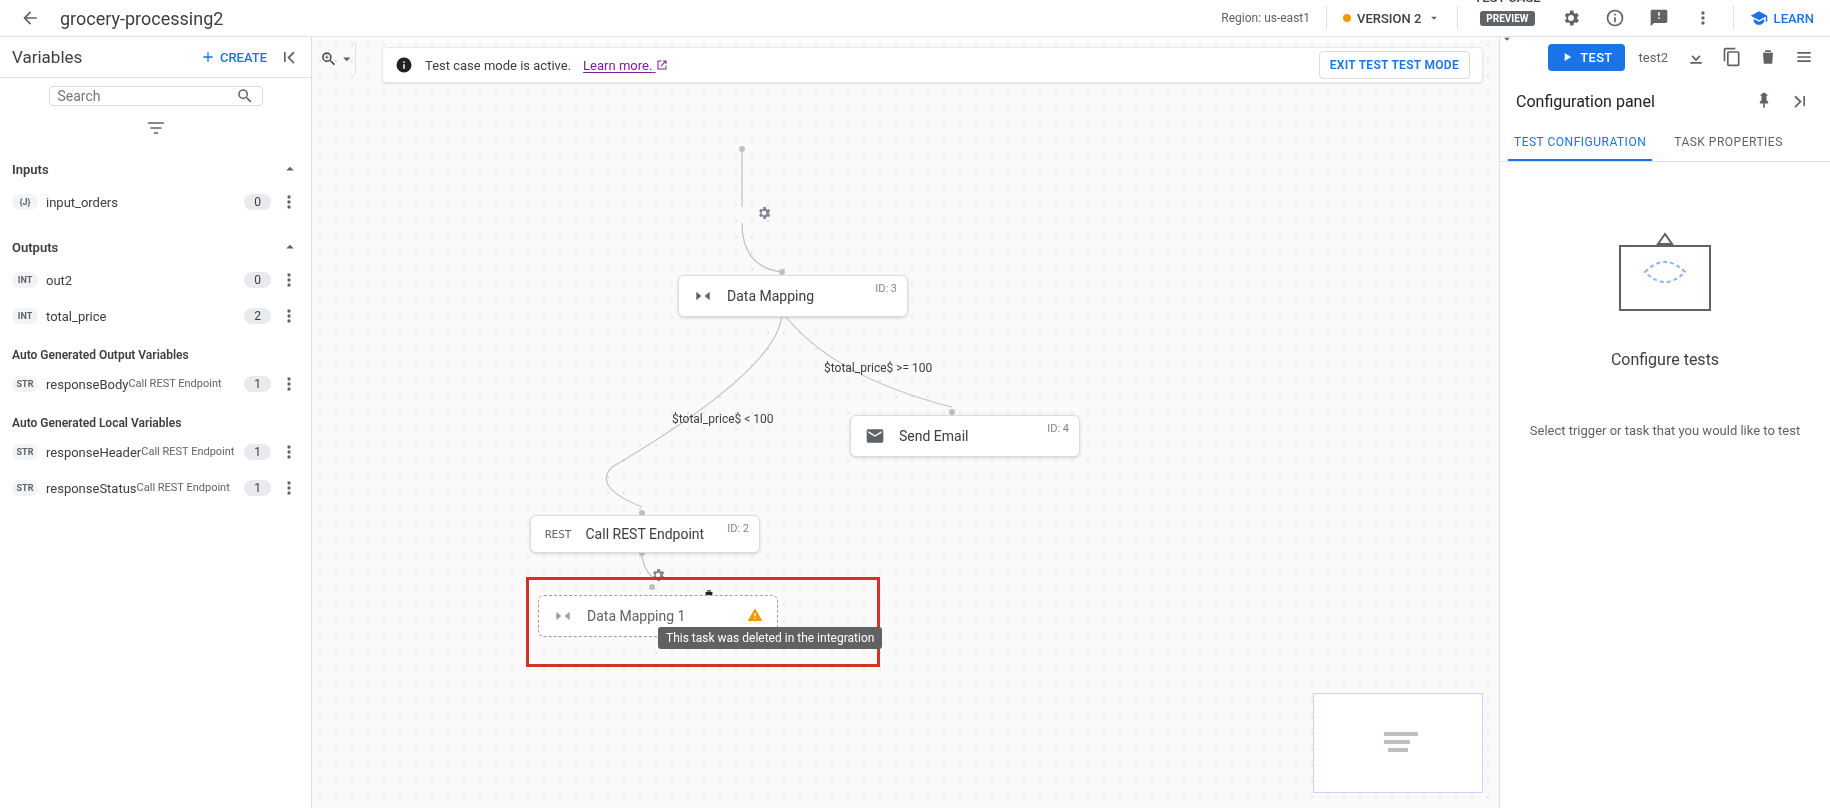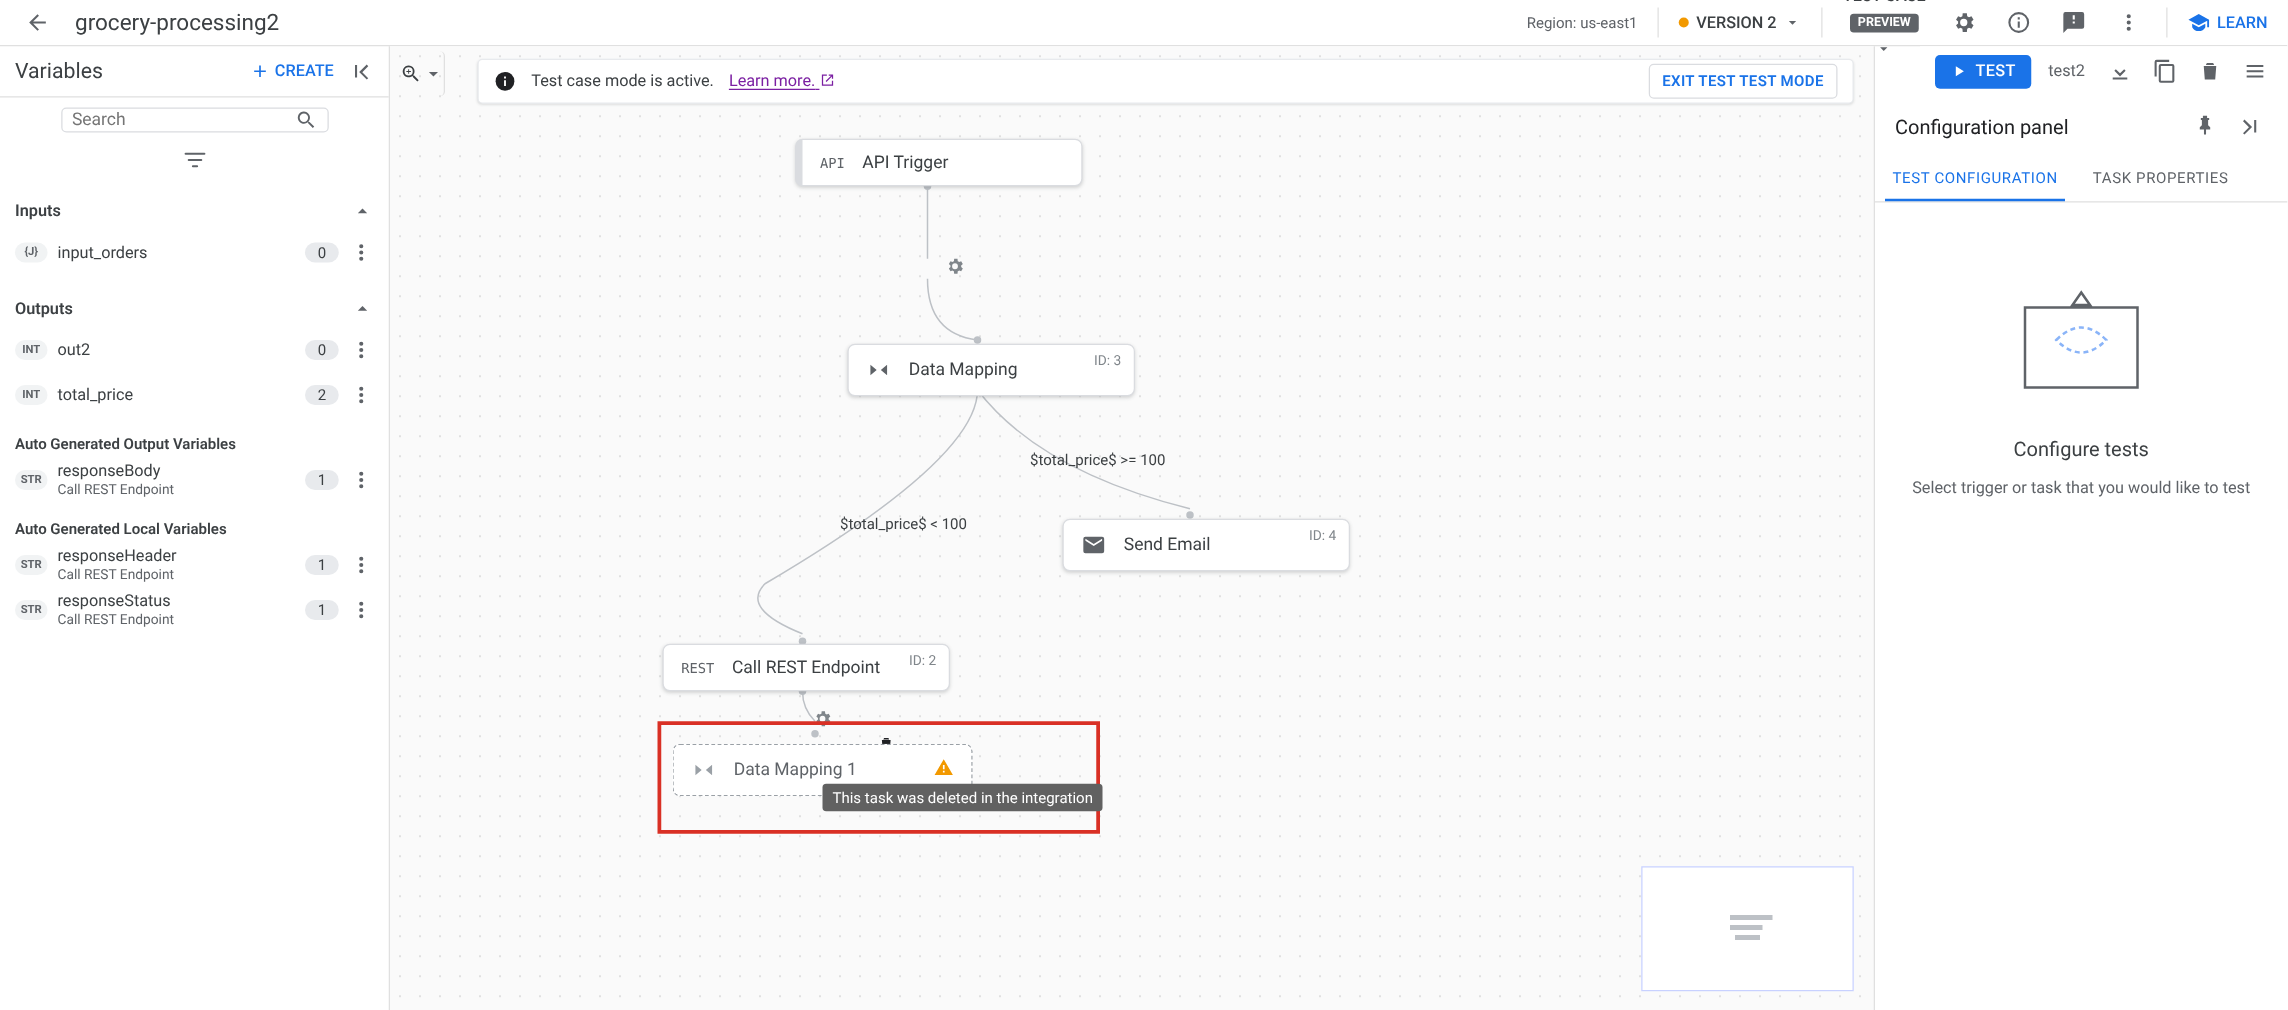--- a/index.html
+++ b/index.html
@@ -32,21 +32,21 @@
   .search-row { display:flex; align-items:center; padding:8px 8px; gap:8px;flex-direction:column; }
   .search-box { flex:1; display:flex; align-items:center; border:1px solid #dadce0; border-radius:4px; height:36px; padding:0 8px; }
   .search-box input { border:none; outline:none; flex:1; font-size:14px; color:#3c4043; background:transparent; }
   .section-head { display:flex; align-items:center; padding:10px 12px 6px; font-size:13px; font-weight:600; color:#3c4043; }
   .section-head .spacer { flex:1; }
   .subhead { padding:6px 12px 4px; font-size:12px; font-weight:600; color:#3c4043; }
   .var-row { display:flex; align-items:center; padding:4px 8px 4px 12px; gap:8px; font-size:13px; }
   .type-chip { min-width:26px; text-align:center; font-size:9px; font-weight:700; color:#5f6368; background:#f1f3f4; border-radius:9px; padding:3px 4px; }
   .var-name { color:#3c4043; }
   .var-sub { color:#5f6368; font-size:11px; }
-  .name-stack { display:flex; flex-direction:column; }
+  .name-stack { display:flex; }
   .count-badge { background:#e8eaed; color:#3c4043; font-size:12px; border-radius:10px; padding:1px 10px; }
   .row-end { margin-left:auto; display:flex; align-items:center; gap:4px; }
   .kebab { color:#5f6368; }
 
   
   .canvas-wrap { flex:1; position:relative; background:#fafafa; border-right:1px solid #e0e0e0;
     background-image: radial-gradient(#e0e0e0 1px, transparent 1px);
     background-size: 16px 16px; }
   .canvas-toolbar { position:absolute; left:8px; top:4px; display:flex; align-items:center; gap:8px; }
   .zoom-btn { width:36px; height:36px; display:flex; align-items:center; justify-content:center; }
@@ -86,21 +86,21 @@
   .config { width:330px; display:flex; flex-direction:column; }
   .config-top-spacer { height:40px; }
   .config-head { display:flex; align-items:center; padding:10px 16px; gap:8px; }
   .config-title { font-size:16px; font-weight:400; color:#202124; flex:1; }
   .config-tabs { display:flex; border-bottom:1px solid #e0e0e0; padding:0 8px; gap:16px; }
   .config-tab { padding:10px 6px; font-size:12px; font-weight:400; letter-spacing:.5px; color:#5f6368; }
   .config-tab.active { color:#1a73e8; border-bottom:2px solid #1a73e8; }
   .config-body { flex:1; display:flex; flex-direction:column; align-items:center; justify-content:flex-start; padding-top:70px; gap:14px; }
   .easel svg { color:#5f6368; }
   .config-body h3 { font-size:16px; font-weight:400; color:#3c4043; }
-  .config-body p { font-size:13px; color:#5f6368; }
+  .config-body p { font-size:13px; color:#5f6368;margin-top:40px; }
 </style>
 </head>
 <body>
 
 <div class="appbar">
   <div class="back-btn iconbtn">
     <svg viewBox="0 0 24 24">
         <path fill="currentColor" d="M20 11H7.8l5.6-5.6L12 4l-8 8 8 8 1.4-1.4L7.8 13H20z"></path>
       </svg>
   </div>
@@ -330,24 +330,20 @@
       <svg viewBox="0 0 24 24" width="16" height="16">
           <path fill="currentColor" d="M19.4 13a7.5 7.5 0 000-2l2-1.6-2-3.4-2.4 1a7.3 7.3 0 00-1.7-1L15 3h-4l-.3 2.9a7.3 7.3 0 00-1.7 1l-2.4-1-2 3.4L6.6 11a7.5 7.5 0 000 2l-2 1.6 2 3.4 2.4-1a7.3 7.3 0 001.7 1L11 21h4l.3-2.9a7.3 7.3 0 001.7-1l2.4 1 2-3.4zM12 15.5A3.5 3.5 0 1115.5 12 3.5 3.5 0 0112 15.5z"></path>
         </svg>
     </div>
     <div class="gear-floating" style="left:338px; top:530px;">
       <svg viewBox="0 0 24 24" width="16" height="16">
           <path fill="currentColor" d="M19.4 13a7.5 7.5 0 000-2l2-1.6-2-3.4-2.4 1a7.3 7.3 0 00-1.7-1L15 3h-4l-.3 2.9a7.3 7.3 0 00-1.7 1l-2.4-1-2 3.4L6.6 11a7.5 7.5 0 000 2l-2 1.6 2 3.4 2.4-1a7.3 7.3 0 001.7 1L11 21h4l.3-2.9a7.3 7.3 0 001.7-1l2.4 1 2-3.4zM12 15.5A3.5 3.5 0 1115.5 12 3.5 3.5 0 0112 15.5z"></path>
         </svg>
     </div>
 
-    <div class="node" style="left:324px; top:74px; width:230px; border-left:6px solid #dadce0;">
-      <span class="node-icon-txt">API</span>
-      <span>API Trigger</span>
-    </div>
     <div class="node" style="left:366px; top:238px; width:230px;">
       <svg viewBox="0 0 24 24" width="20" height="20">
           <path fill="#5f6368" d="M4 7l6 5-6 5zM20 7l-6 5 6 5z"></path>
         </svg>
       <span>Data Mapping</span>
       <span class="id">ID: 3</span>
     </div>
     <span class="edge-label" style="left:360px; top:375px;">$total_price$ &lt; 100</span>
     <span class="edge-label" style="left:512px; top:324px;">$total_price$ &gt;= 100</span>
     <div class="node" style="left:538px; top:378px; width:230px;">

